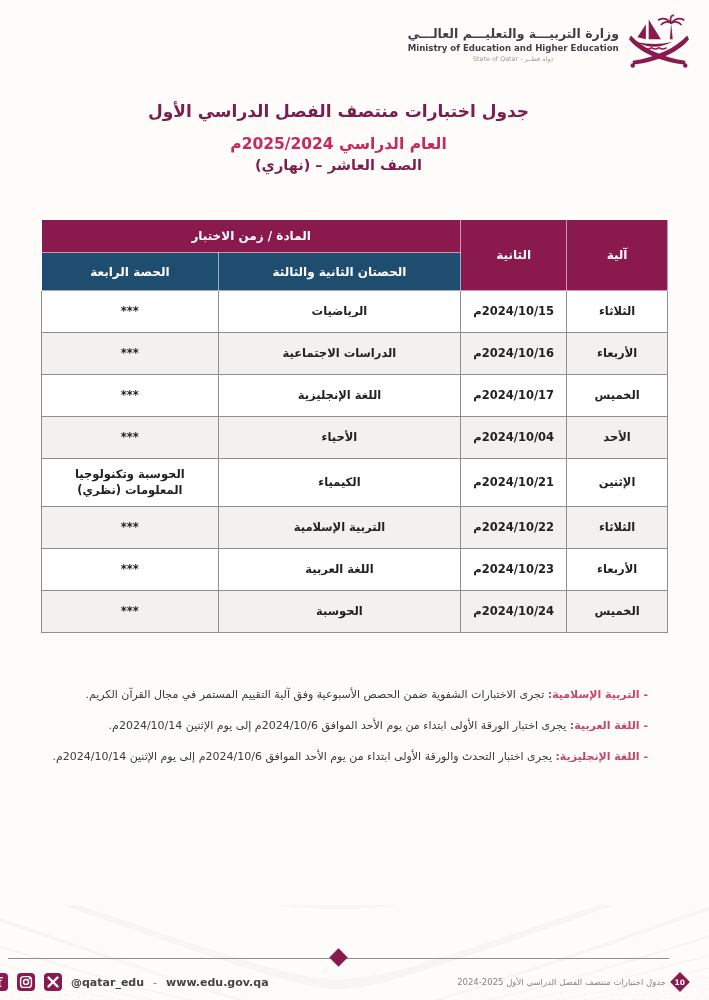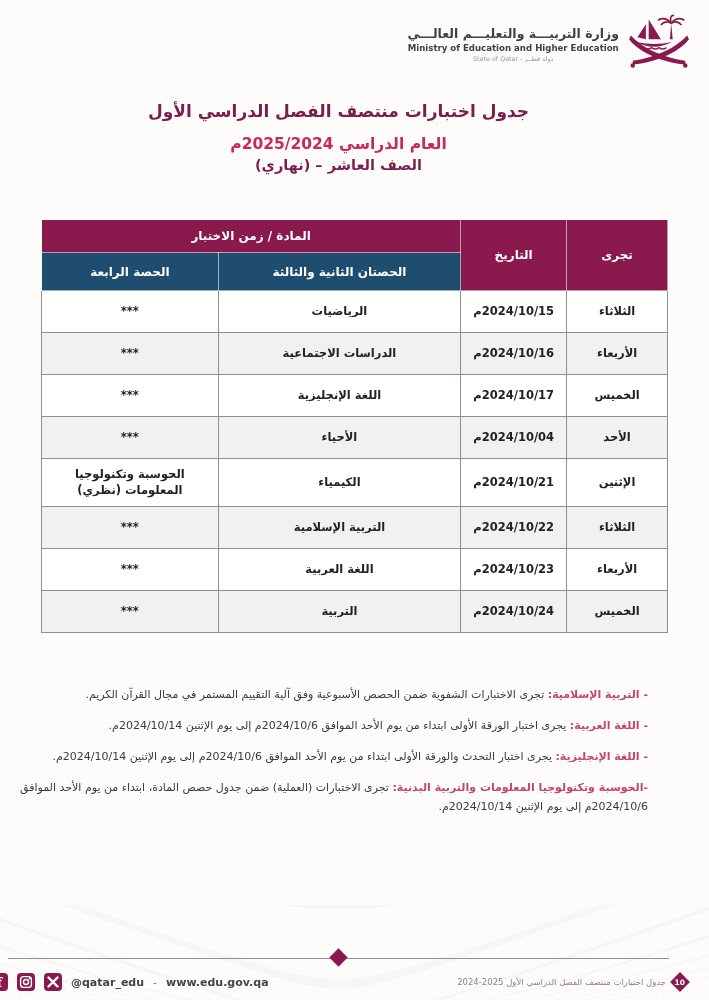--- a/index.html
+++ b/index.html
@@ -154,22 +154,22 @@
 
   <table class="exams" data-name="exam-schedule-table">
     <colgroup>
       <col style="width:101px">
         <col style="width:106px">
         <col style="width:243px">
         <col style="width:177px">
     </colgroup>
     <thead data-name="table-header">
       <tr class="h1">
-        <th class="maroon" rowspan="2" data-name="header-day">تجرى</th>
-        <th class="maroon" rowspan="2" data-name="header-date">التاريخ</th>
+        <th class="maroon" rowspan="2" data-name="header-day">آلية</th>
+        <th class="maroon" rowspan="2" data-name="header-date">الثانية</th>
         <th class="maroon" colspan="2" data-name="header-subject-group">المادة / زمن الاختبار</th>
       </tr>
       <tr class="h2">
         <th class="blue" data-name="header-periods-2-3">الحصتان الثانية والثالثة</th>
         <th class="blue" data-name="header-period-4">الحصة الرابعة</th>
       </tr>
     </thead>
     <tbody data-name="exam-table-body">
         <tr data-name="table-row">
           <td data-name="day-cell">الثلاثاء</td>
@@ -209,31 +209,30 @@
         </tr>
         <tr data-name="table-row">
           <td data-name="day-cell">الأربعاء</td>
           <td data-name="date-cell">2024/10/23م</td>
           <td data-name="subject-cell">اللغة العربية</td>
           <td data-name="period4-cell">***</td>
         </tr>
         <tr data-name="table-row">
           <td data-name="day-cell">الخميس</td>
           <td data-name="date-cell">2024/10/24م</td>
-          <td data-name="subject-cell">التربية</td>
+          <td data-name="subject-cell">الحوسبة</td>
           <td data-name="period4-cell">***</td>
         </tr>
       </tbody>
   </table>
 
   <div class="notes" data-name="footnotes">
       <div class="note" data-name="footnote"><span class="note-label" data-name="footnote-label">- التربية الإسلامية:</span><span class="note-text" data-name="footnote-text"> تجرى الاختبارات الشفوية ضمن الحصص الأسبوعية وفق آلية التقييم المستمر في مجال القرآن الكريم.</span></div>
       <div class="note" data-name="footnote"><span class="note-label" data-name="footnote-label">- اللغة العربية:</span><span class="note-text" data-name="footnote-text"> يجرى اختبار الورقة الأولى ابتداء من يوم الأحد الموافق 2024/10/6م إلى يوم الإثنين 2024/10/14م.</span></div>
       <div class="note" data-name="footnote"><span class="note-label" data-name="footnote-label">- اللغة الإنجليزية:</span><span class="note-text" data-name="footnote-text"> يجرى اختبار التحدث والورقة الأولى ابتداء من يوم الأحد الموافق 2024/10/6م إلى يوم الإثنين 2024/10/14م.</span></div>
-      <div class="note" data-name="footnote"><span class="note-label" data-name="footnote-label">-الحوسبة وتكنولوجيا المعلومات والتربية البدنية:</span><span class="note-text" data-name="footnote-text"> تجرى الاختبارات (العملية) ضمن جدول حصص المادة، ابتداء من يوم الأحد الموافق 2024/10/6م إلى يوم الإثنين 2024/10/14م.</span></div>
     </div>
 
   <div class="footer-line" data-name="footer-divider"></div>
   <div class="footer-mid-diamond" data-name="divider-diamond-icon"></div>
 
   <div class="footer-bottom" data-name="footer">
     <div class="caption-cluster" data-name="footer-caption-cluster">
       <div class="page-badge" data-name="page-number-badge">
         <span data-name="page-number">10</span>
       </div>

